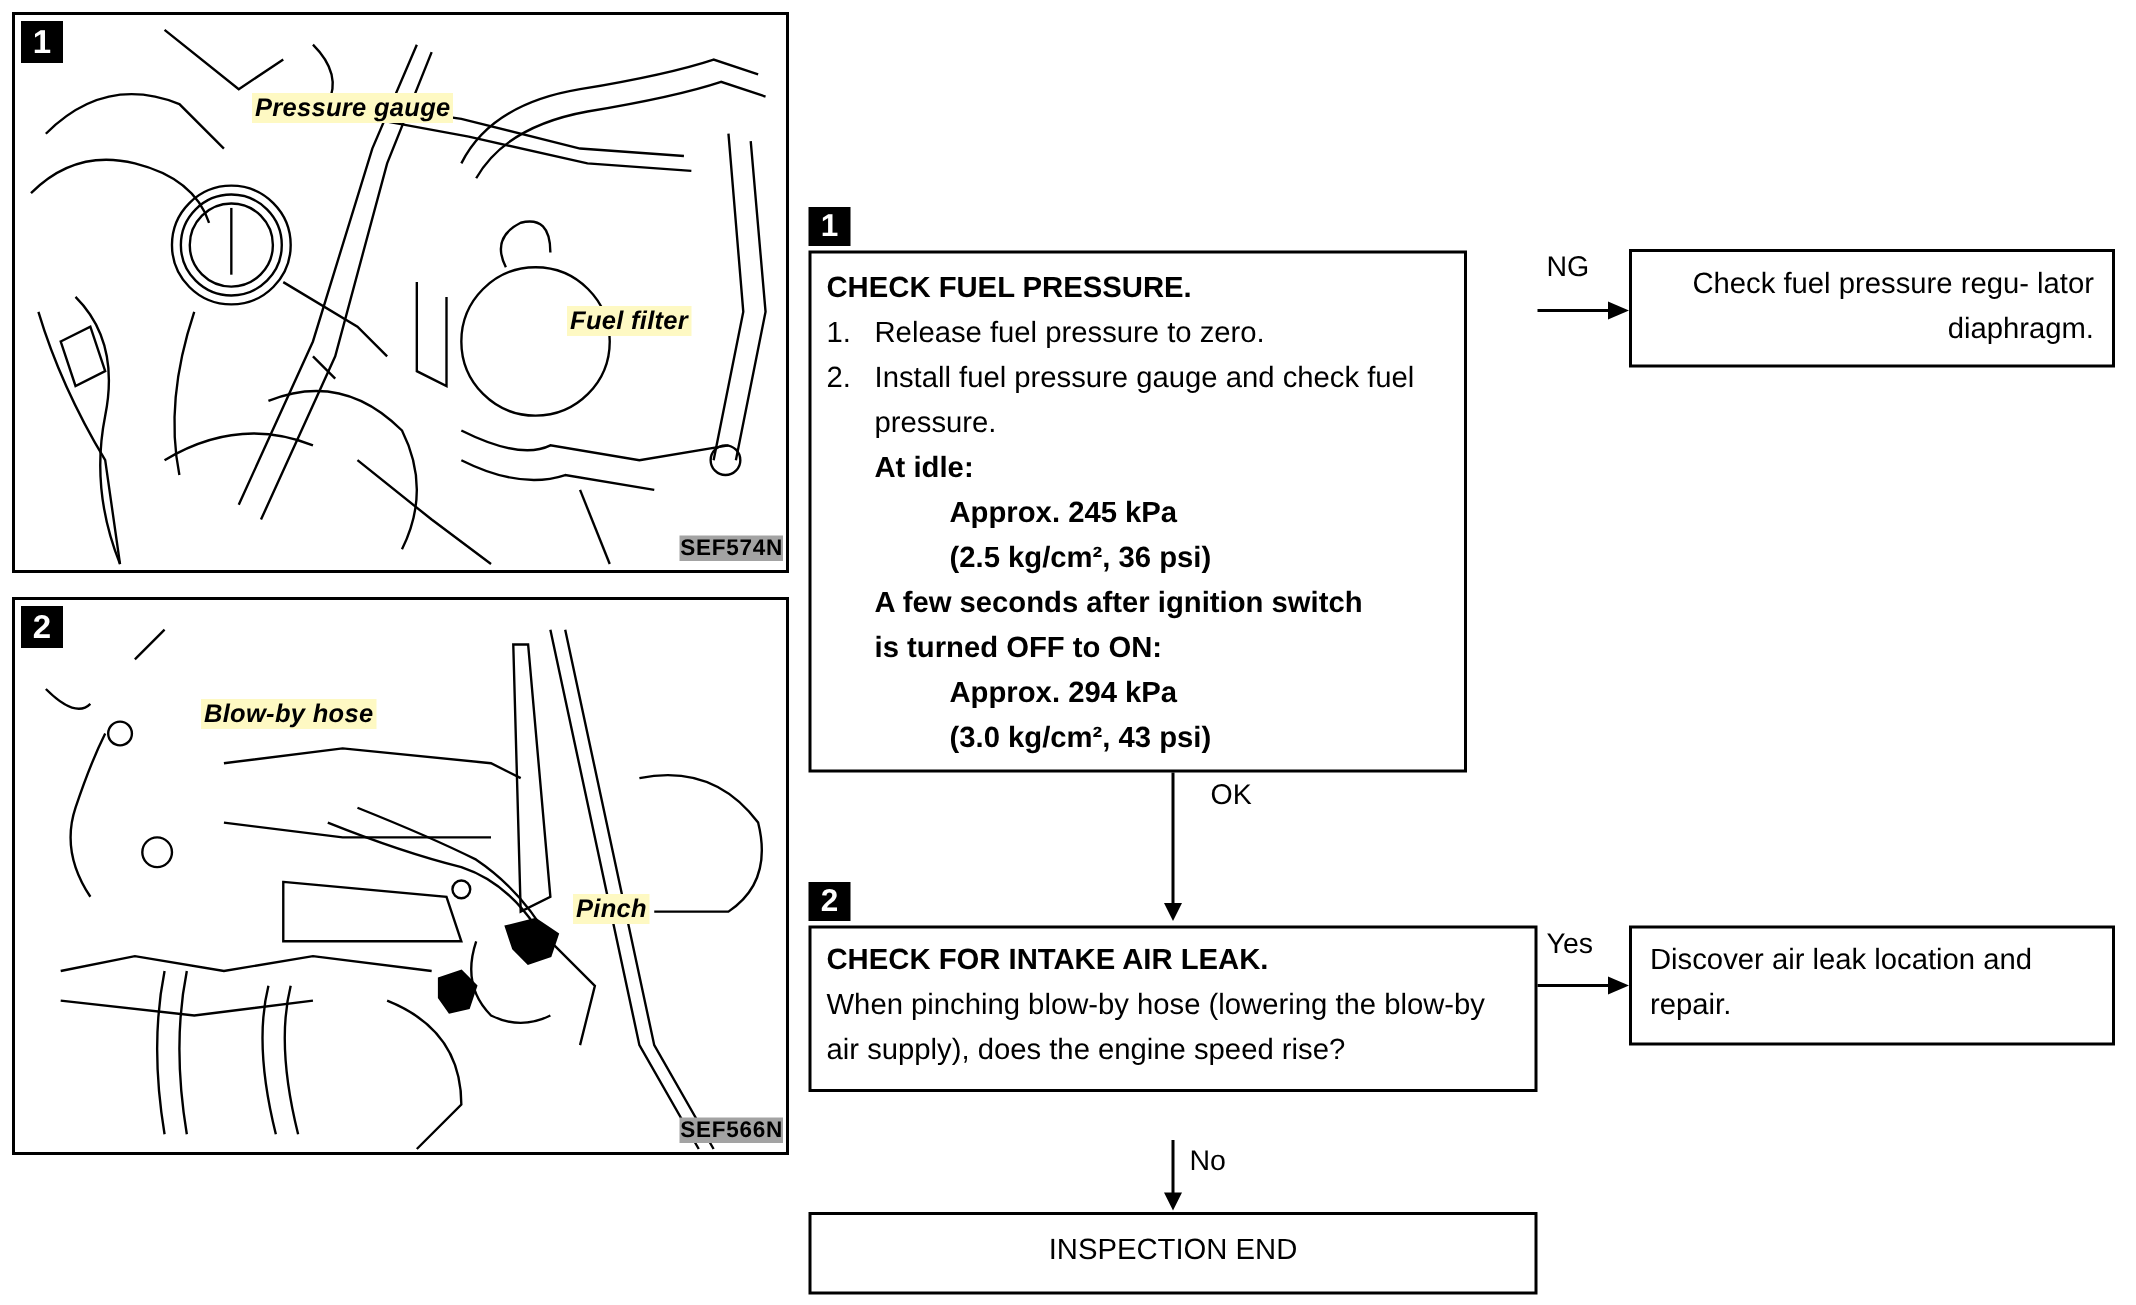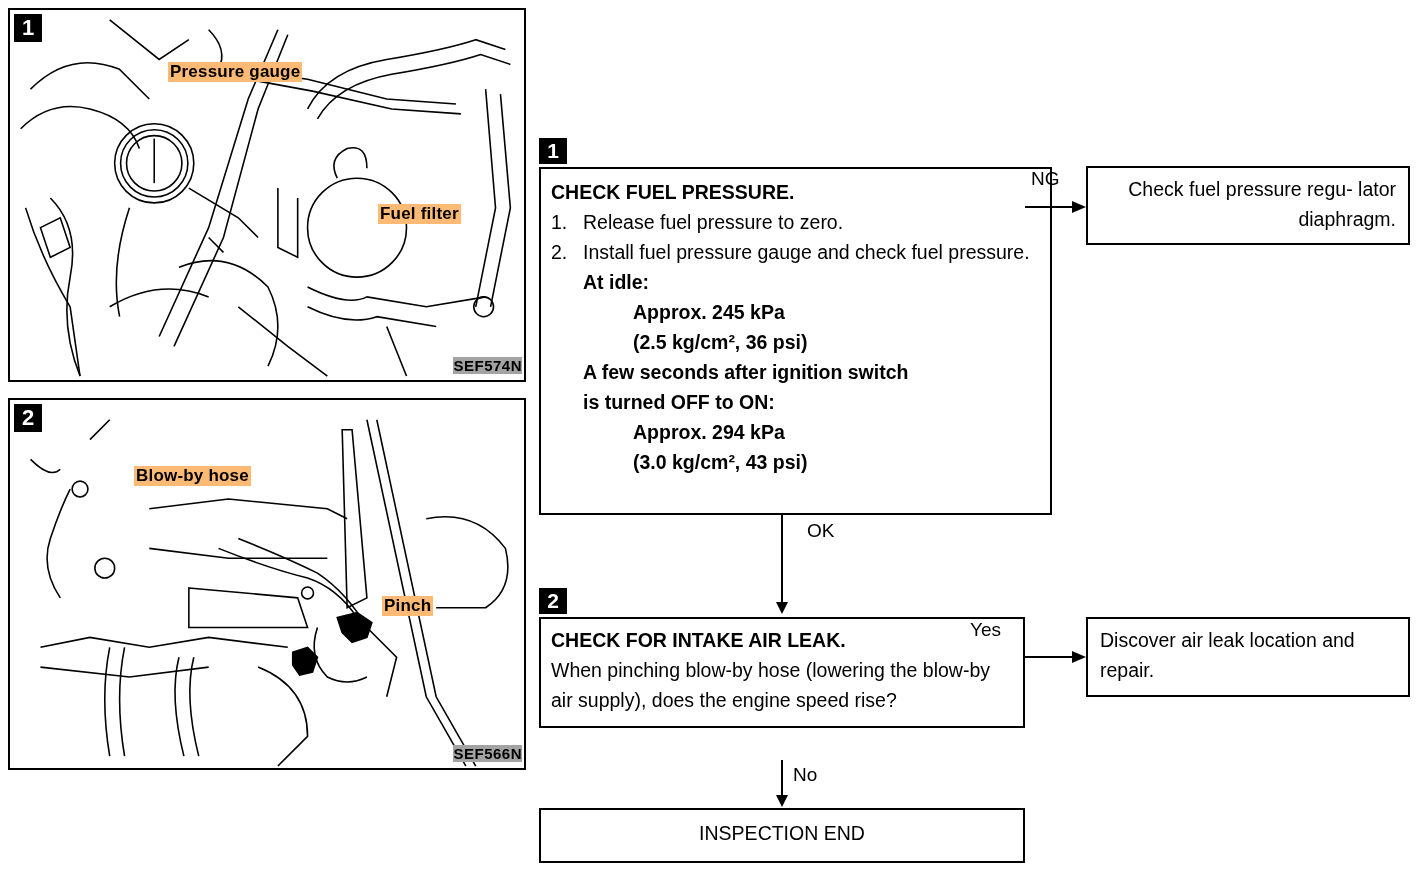--- a/index.html
+++ b/index.html
@@ -6,27 +6,27 @@
     html, body { width: 1424px; height: 870px; background: #ffffff; overflow: hidden; }
     body { position: relative; font-family: "Liberation Sans", "DejaVu Sans", sans-serif; color: #000; }
 
     .figure { position: absolute; border: 2px solid #000; background: #fff; overflow: hidden; }
     #fig1 { left: 8px; top: 8px; width: 518px; height: 374px; }
     #fig2 { left: 8px; top: 398px; width: 518px; height: 372px; }
     .figure svg.art { position: absolute; left: 0; top: 0; width: 100%; height: 100%; }
 
     .fig-badge { position: absolute; left: 4px; top: 4px; width: 28px; height: 28px; background: #000; color: #fff;
                  font-weight: bold; font-size: 22px; line-height: 28px; text-align: center; z-index: 3; }
-    .fig-label { position: absolute; font-weight: bold; font-size: 17px; background: #fdba74; padding: 0 2px; z-index: 3; letter-spacing: 0.2px; }
+    .fig-label { position: absolute; font-weight: bold; font-size: 17px; background: #fef9c3; padding: 0 2px; z-index: 3; letter-spacing: 0.2px; font-style: italic; }
     .fig-code { position: absolute; right: 2px; bottom: 6px; font-weight: bold; font-size: 15px; background: #a3a3a3; z-index: 3; letter-spacing: 0.5px; }
 
     .step-badge { position: absolute; width: 28px; height: 26px; background: #000; color: #fff; font-weight: bold; font-size: 21px;
                   line-height: 26px; text-align: center; }
     .box { position: absolute; border: 2px solid #000; background: #fff; font-size: 19.5px; line-height: 30px; }
-    #box1 { left: 539px; top: 167px; width: 513px; height: 348px; padding: 8px 10px; }
+    #box1 { left: 539px; top: 167px; width: 439px; height: 348px; padding: 8px 10px; }
     #box2 { left: 539px; top: 617px; width: 486px; height: 111px; padding: 6px 10px; }
     #box-ng { left: 1086px; top: 166px; width: 324px; height: 79px; padding: 6px 12px; text-align: right; }
     #box-yes { left: 1086px; top: 617px; width: 324px; height: 80px; padding: 6px 12px; }
     #box-end { left: 539px; top: 808px; width: 486px; height: 55px; text-align: center; line-height: 47px; }
 
     .b-title { font-weight: bold; }
     .indent1 { padding-left: 32px; position: relative; }
     .indent1 .num { position: absolute; left: 0; }
     .sub { padding-left: 32px; font-weight: bold; }
     .sub2 { padding-left: 82px; font-weight: bold; }
@@ -147,21 +147,21 @@
 <div class="branch-label" style="left:807px; top:520px;">OK</div>
 
 <div class="step-badge" style="left:539px; top:588px;">2</div>
 <div class="box" id="box2">
   <div class="b-title">CHECK FOR INTAKE AIR LEAK.</div>
   <div>When pinching blow-by hose (lowering the blow-by air supply), does the engine speed rise?</div>
 </div>
 
 <div class="line" style="left:1025px; top:656px; width:48px; height:2px;"></div>
 <div class="arrow-right" style="left:1072px; top:651px;"></div>
-<div class="branch-label" style="left:970px; top:619px;">Yes</div>
+<div class="branch-label" style="left:1031px; top:619px;">Yes</div>
 <div class="box" id="box-yes">
   <div>Discover air leak location and repair.</div>
 </div>
 
 <div class="line" style="left:781px; top:760px; width:2px; height:36px;"></div>
 <div class="arrow-down" style="left:776px; top:795px;"></div>
 <div class="branch-label" style="left:793px; top:764px;">No</div>
 
 <div class="box" id="box-end">
   <span>INSPECTION END</span>

